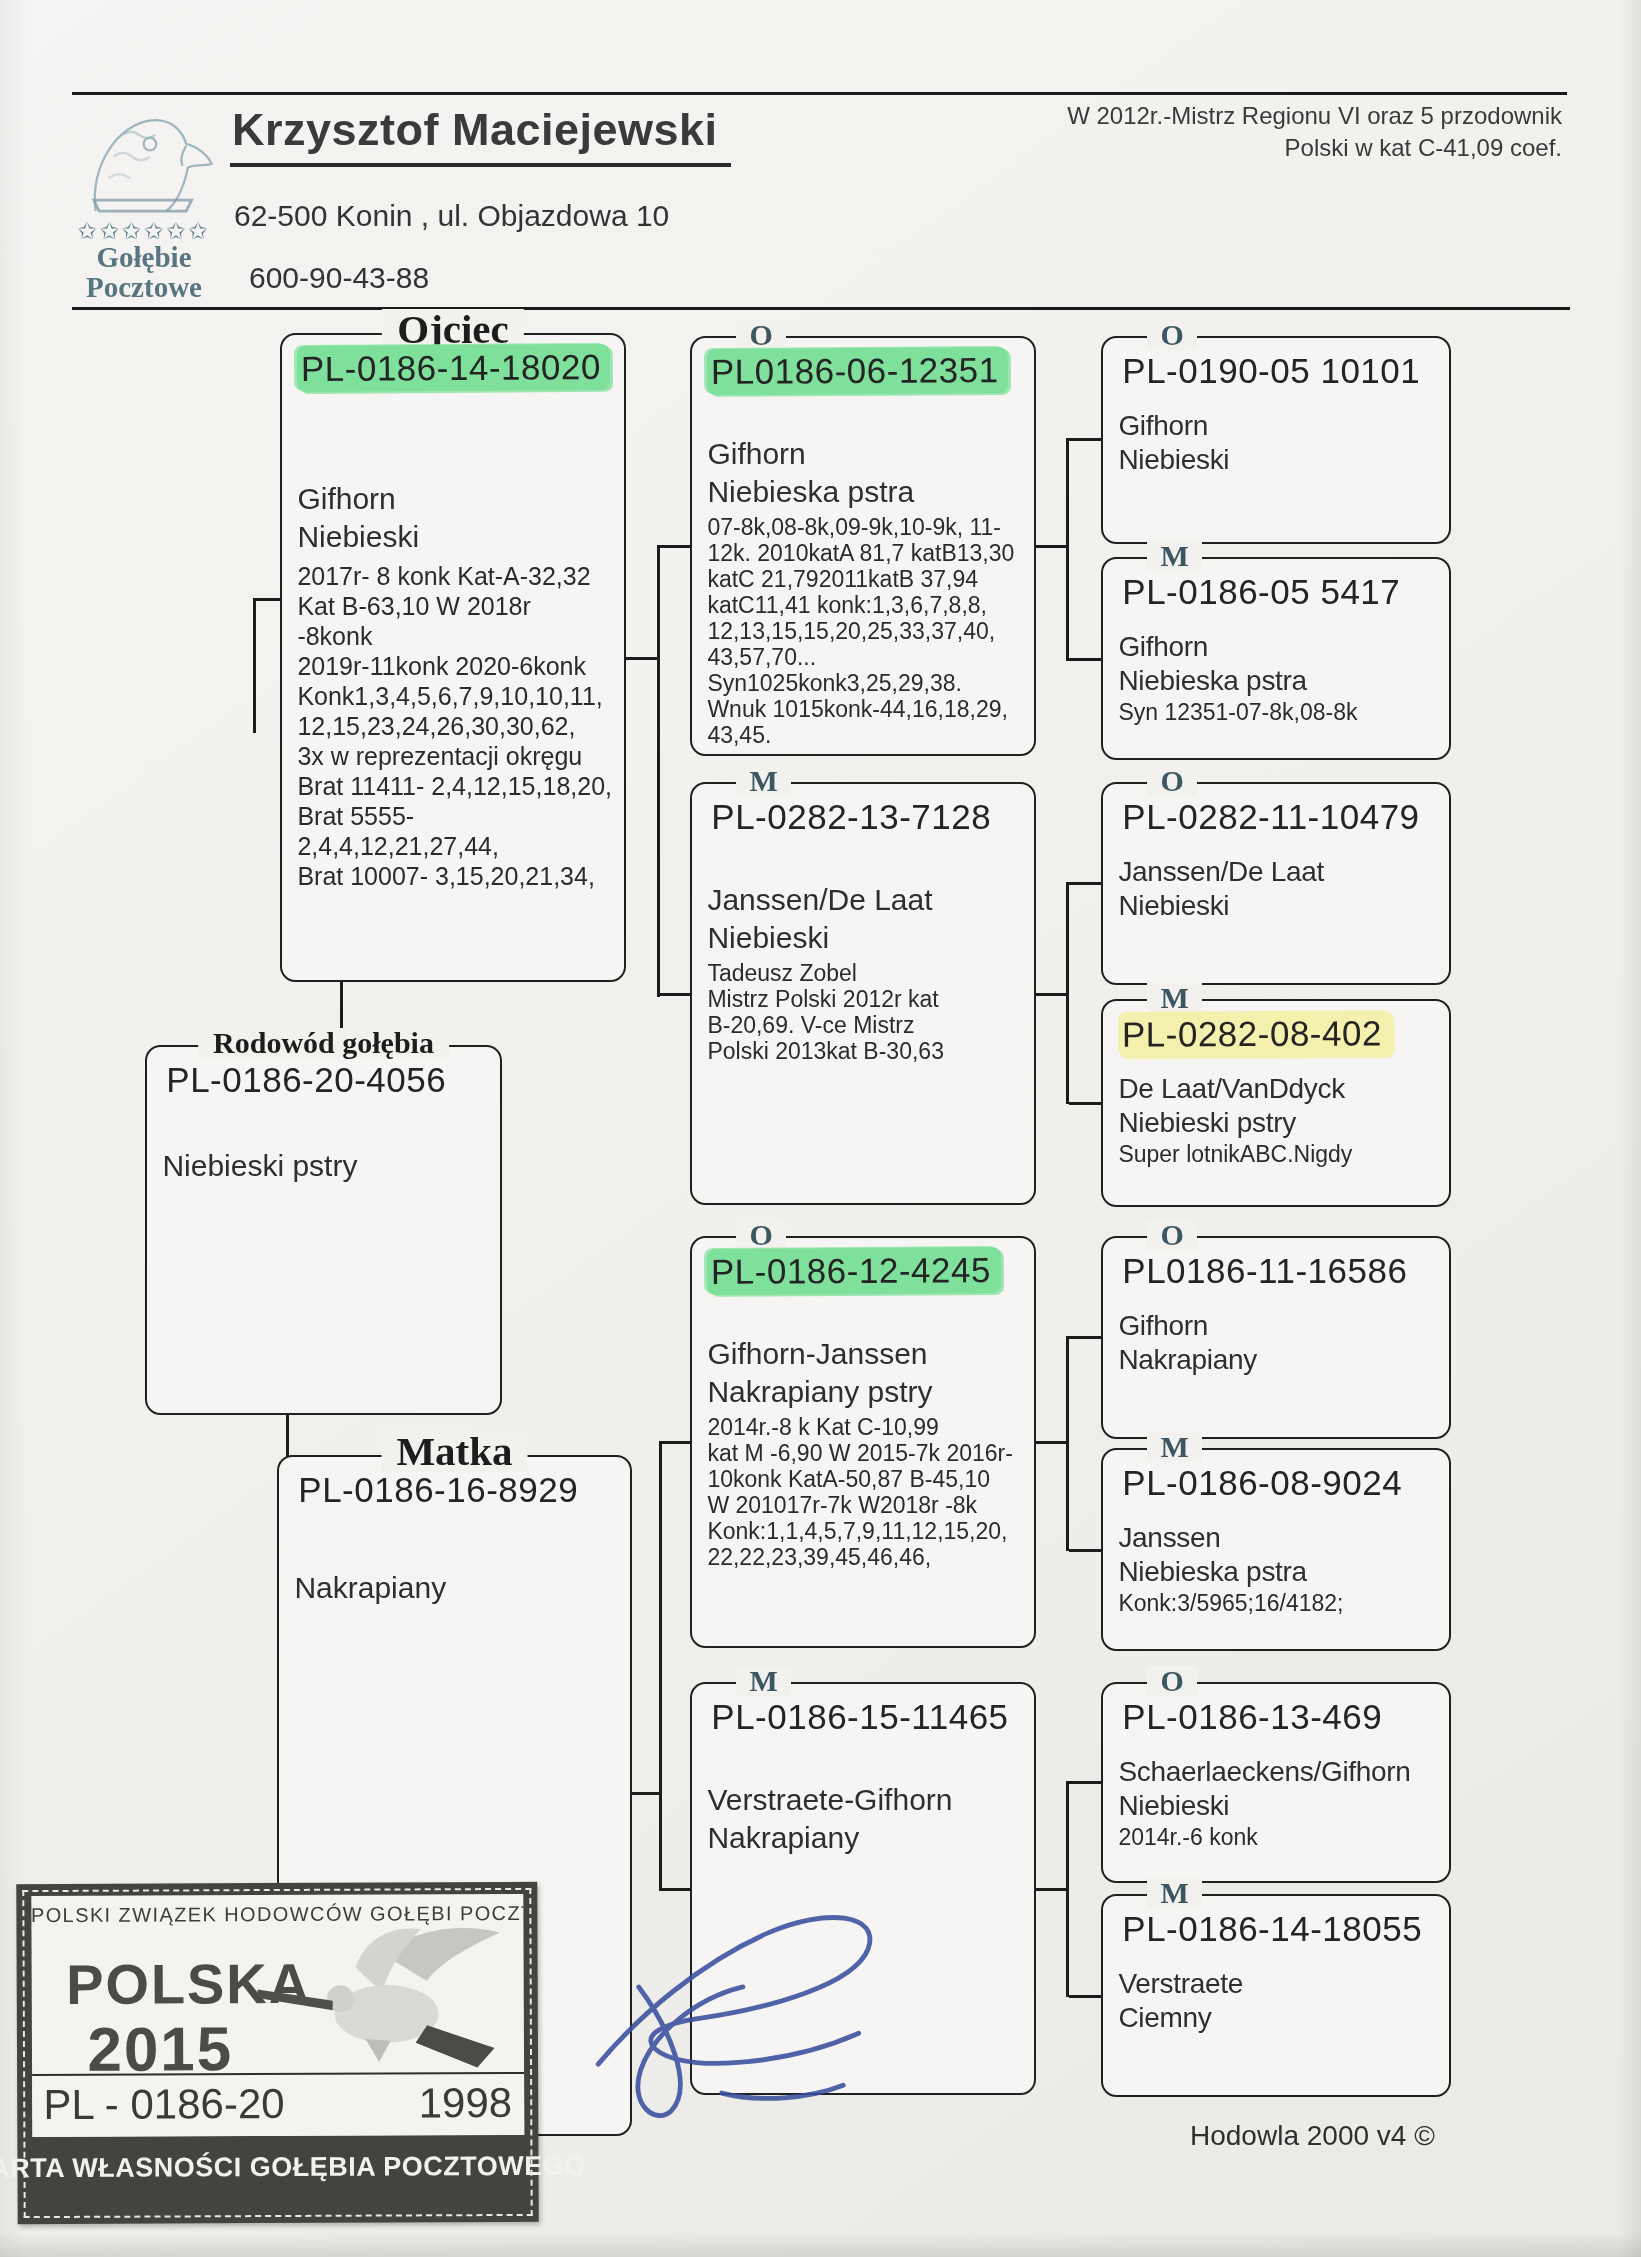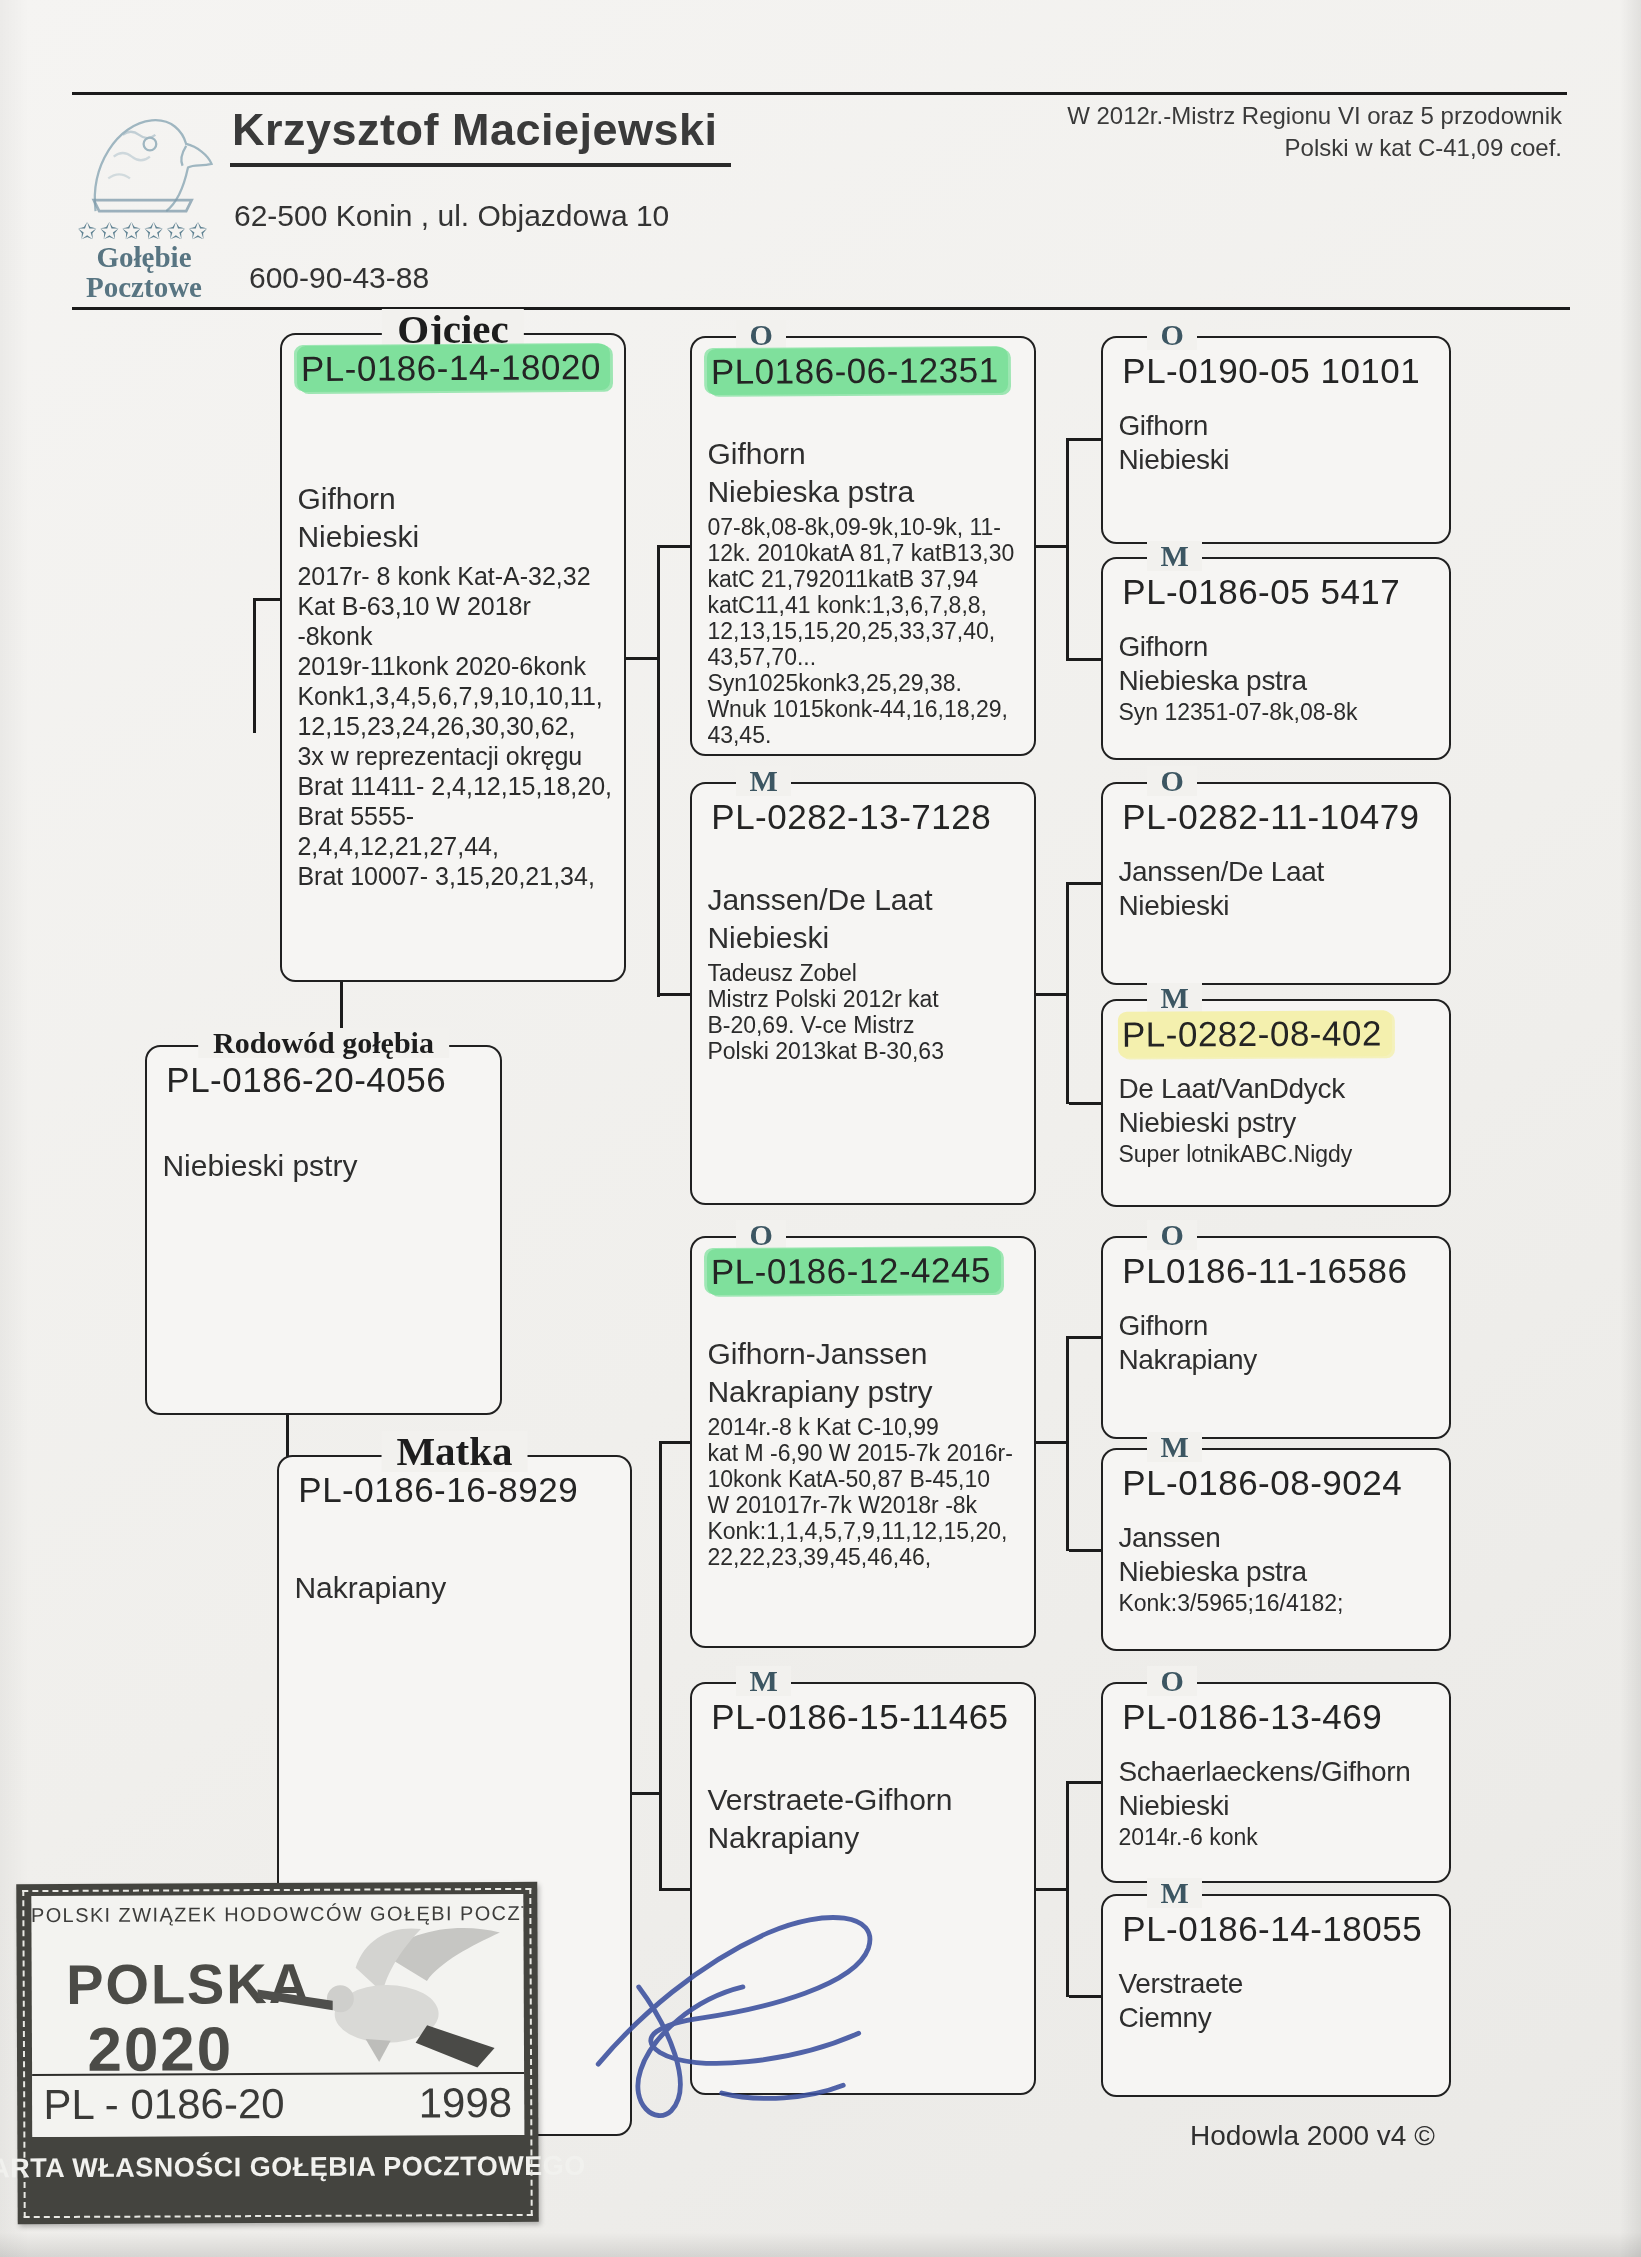--- a/index.html
+++ b/index.html
@@ -300,21 +300,21 @@
       <path d="M22 200 C 64 150, 126 96, 198 64 C 258 38, 314 44, 302 80 C 288 118, 198 142, 130 152 C 86 158, 62 172, 86 188 C 122 210, 224 198, 292 168"></path>
       <path d="M64 120 C 94 160, 122 222, 98 248 C 82 264, 54 242, 66 206 C 78 170, 122 132, 172 120"></path>
       <path d="M150 230 C 190 240, 240 236, 276 222"></path>
     </g>
   </svg>
 
   <div id="stamp">
     <div class="stamp-inner">
       <div class="stamp-fed">POLSKI ZWIĄZEK HODOWCÓW GOŁĘBI POCZTOWYCH</div>
       <div class="stamp-country">POLSKA</div>
-      <div class="stamp-year">2020</div>
+      <div class="stamp-year">2015</div>
       <svg class="stamp-dove" width="280" height="154" viewBox="0 0 290 160">
         <path d="M150 36 C 168 10, 226 0, 268 12 C 238 26, 206 42, 192 62 Z" fill="#c6c6c3"></path>
         <path d="M118 48 C 128 16, 158 4, 186 8 C 166 28, 150 54, 146 74 Z" fill="#d3d3d0"></path>
         <ellipse cx="150" cy="96" rx="54" ry="30" fill="#d9d9d6"></ellipse>
         <circle cx="102" cy="80" r="14" fill="#cfcfcc"></circle>
         <path d="M94 82 L 16 70 L 16 79 L 94 92 Z" fill="#4f4f4c"></path>
         <path d="M192 108 L 262 132 L 244 152 L 180 126 Z" fill="#4a4a47"></path>
         <path d="M128 122 L 142 146 L 154 124 Z" fill="#bdbdba"></path>
       </svg>
       <div class="stamp-ringrow">

